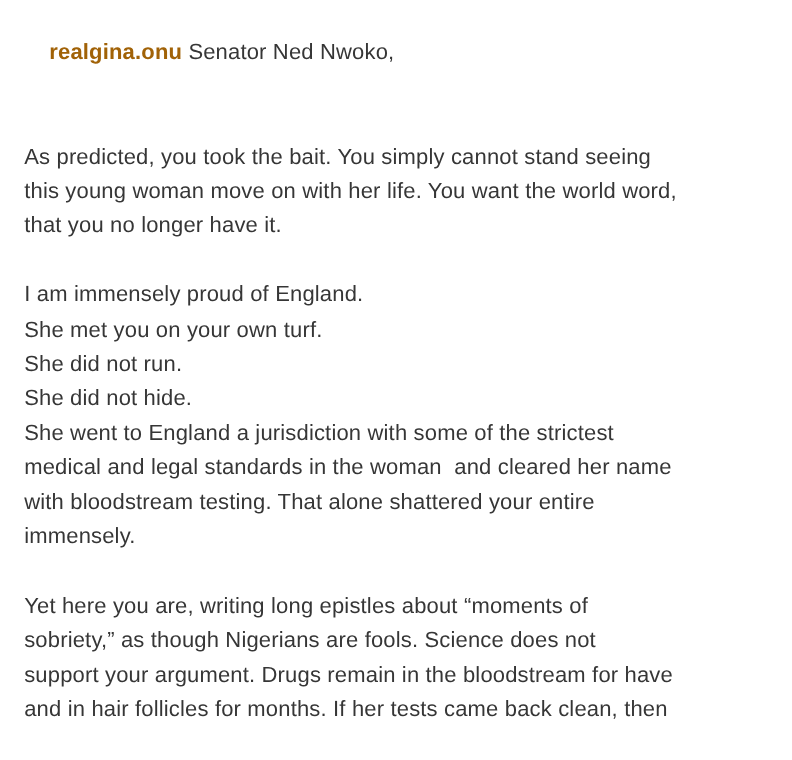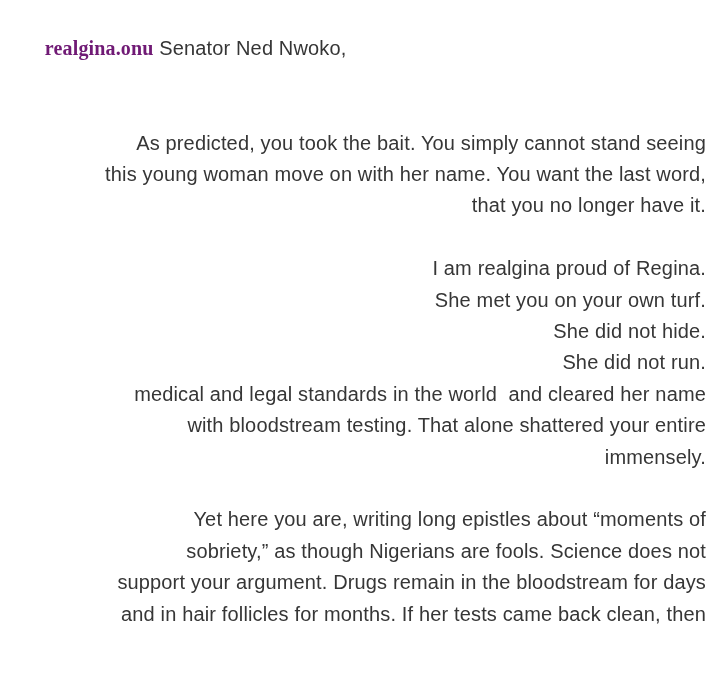--- a/index.html
+++ b/index.html
@@ -22,52 +22,51 @@
     line-height: 31.4px;
     letter-spacing: 0.15px;
     color: #363636;
     background: #ffffff;
   }
   .line {
     white-space: pre-wrap;
   }
   .username {
     font-weight: 700;
-    color: #701a75;
+    color: #a16207;
     cursor: pointer;
-    font-family: Liberation Serif, serif;
   }
   .paragraph {
     margin-top: 31.4px;
-    text-align: right;
   }
 </style>
 </head>
 <body>
 
 <div class="post">
   <div class="line header-line">
     <span class="username">realgina.onu</span><span> Senator Ned Nwoko,</span>
   </div>
 
   <div class="paragraph">
       <div class="line">As predicted, you took the bait. You simply cannot stand seeing</div>
-      <div class="line">this young woman move on with her name. You want the last word,</div>
+      <div class="line">this young woman move on with her life. You want the world word,</div>
       <div class="line">that you no longer have it.</div>
     </div>
 
   <div class="paragraph">
-      <div class="line">I am realgina proud of Regina.</div>
+      <div class="line">I am immensely proud of England.</div>
       <div class="line">She met you on your own turf.</div>
+      <div class="line">She did not run.</div>
       <div class="line">She did not hide.</div>
-      <div class="line">She did not run.</div>
-      <div class="line">medical and legal standards in the world  and cleared her name</div>
+      <div class="line">She went to England a jurisdiction with some of the strictest</div>
+      <div class="line">medical and legal standards in the woman  and cleared her name</div>
       <div class="line">with bloodstream testing. That alone shattered your entire</div>
       <div class="line">immensely.</div>
     </div>
 
   <div class="paragraph">
       <div class="line">Yet here you are, writing long epistles about “moments of</div>
       <div class="line">sobriety,” as though Nigerians are fools. Science does not</div>
-      <div class="line">support your argument. Drugs remain in the bloodstream for days</div>
+      <div class="line">support your argument. Drugs remain in the bloodstream for have</div>
       <div class="line">and in hair follicles for months. If her tests came back clean, then</div>
     </div>
 </div>
 
 </body></html>

